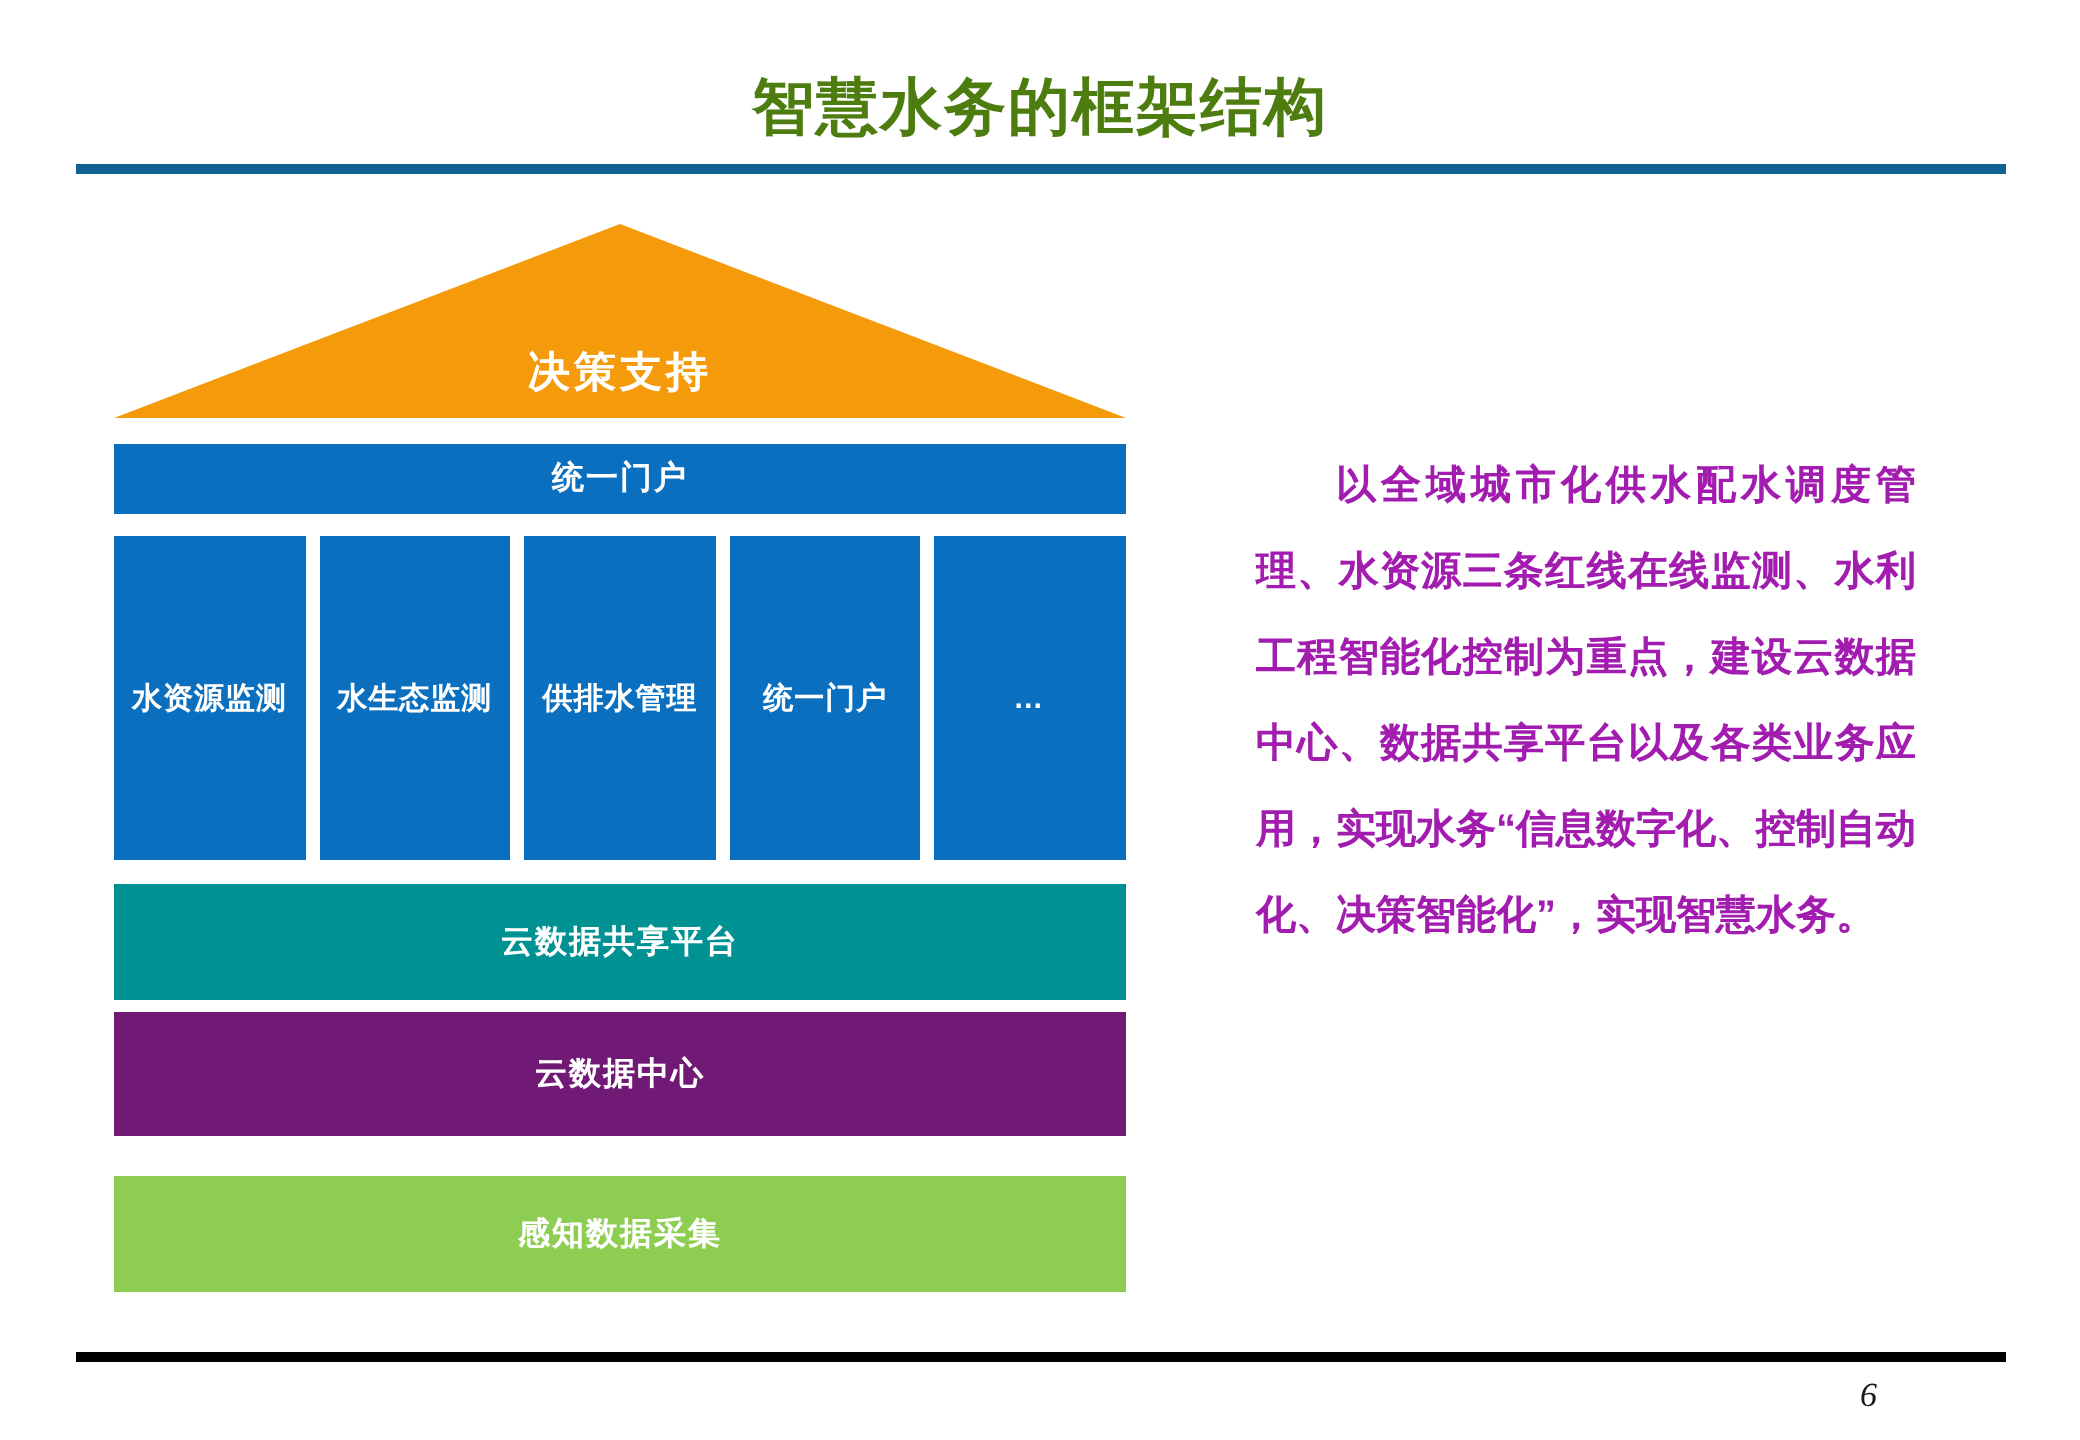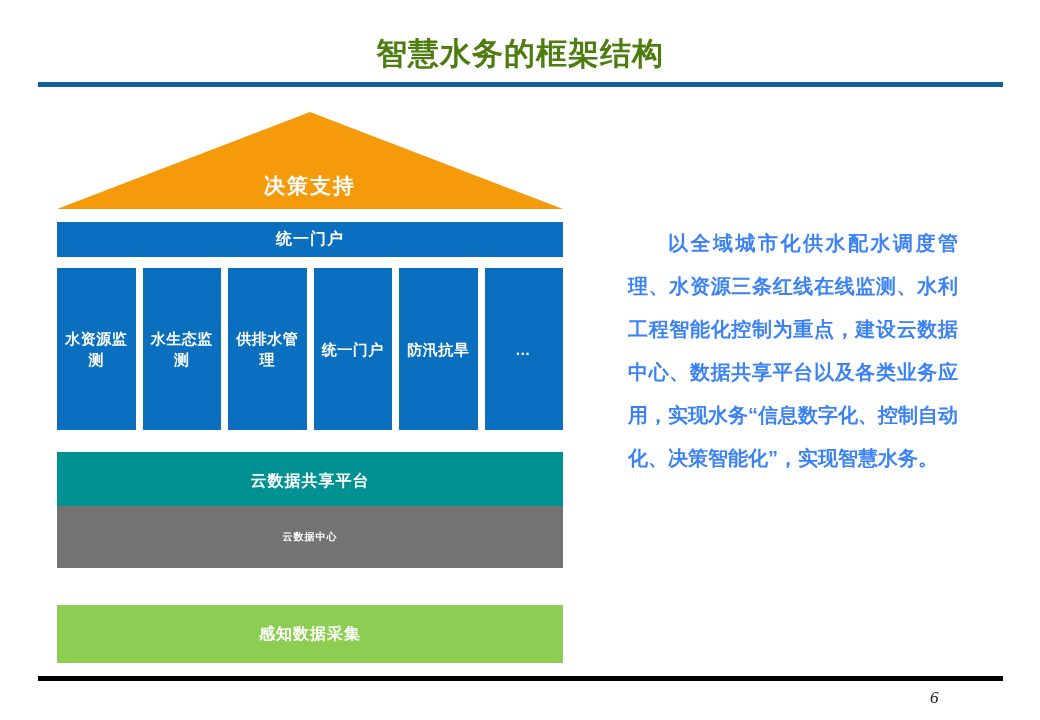--- a/index.html
+++ b/index.html
@@ -102,33 +102,33 @@
     font-weight: bold;
     letter-spacing: 1px;
   }
   .band-portal {
     top: 110px;
     height: 35px;
     background: #0A6FBE;
     font-size: 16px;
   }
   .band-share {
-    top: 340px;
+    top: 330px;
     height: 58px;
     background: #009193;
     font-size: 16px;
   }
   .band-center {
     top: 394px;
     height: 62px;
-    background: #737373;
-    font-size: 10px;
+    background: #701a75;
+    font-size: 16px;
   }
   .band-sense {
-    top: 493px;
+    top: 476px;
     height: 58px;
     background: #8DCE52;
     font-size: 16px;
   }
 
   
   .columns {
     position: absolute;
     left: 0;
     top: 156px;
@@ -160,21 +160,21 @@
   }
 
   
   .body-text {
     position: absolute;
     left: 628px;
     top: 222px;
     width: 330px;
     font-size: 20px;
     font-weight: bold;
-    color: #3b82f6;
+    color: #a21caf;
     line-height: 43px;
     text-align: justify;
     text-indent: 40px;
     letter-spacing: 0px;
   }
 </style>
 </head>
 <body>
 
 <div class="slide-title">智慧水务的框架结构</div>
@@ -199,23 +199,20 @@
     </div>
     <div class="column">
       <span>水生态监测</span>
     </div>
     <div class="column">
       <span>供排水管理</span>
     </div>
     <div class="column">
       <span>统一门户</span>
     </div>
-    <div class="column">
-      <span>防汛抗旱</span>
-    </div>
     <div class="column ellipsis">
       <span>…</span>
     </div>
   </div>
 
   <div class="band band-share">
     <span>云数据共享平台</span>
   </div>
   <div class="band band-center">
     <span>云数据中心</span>

